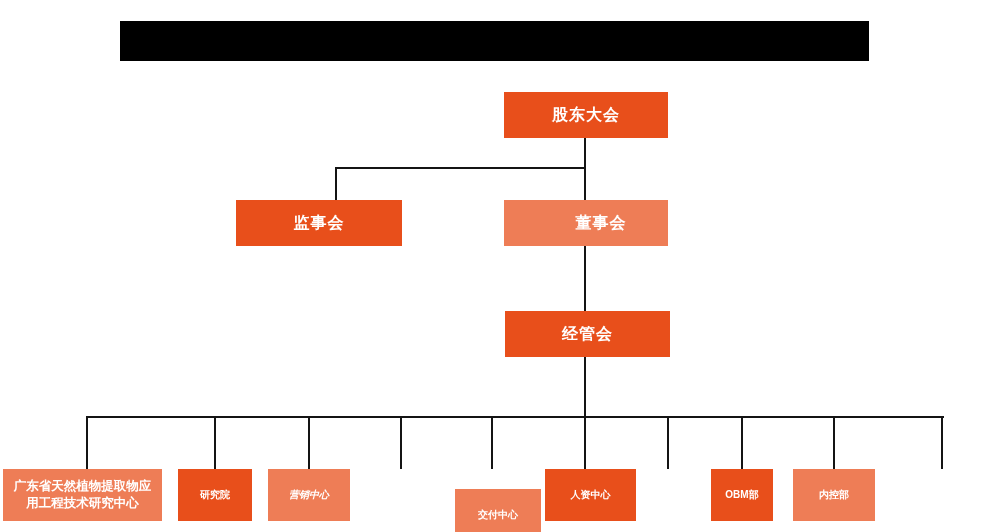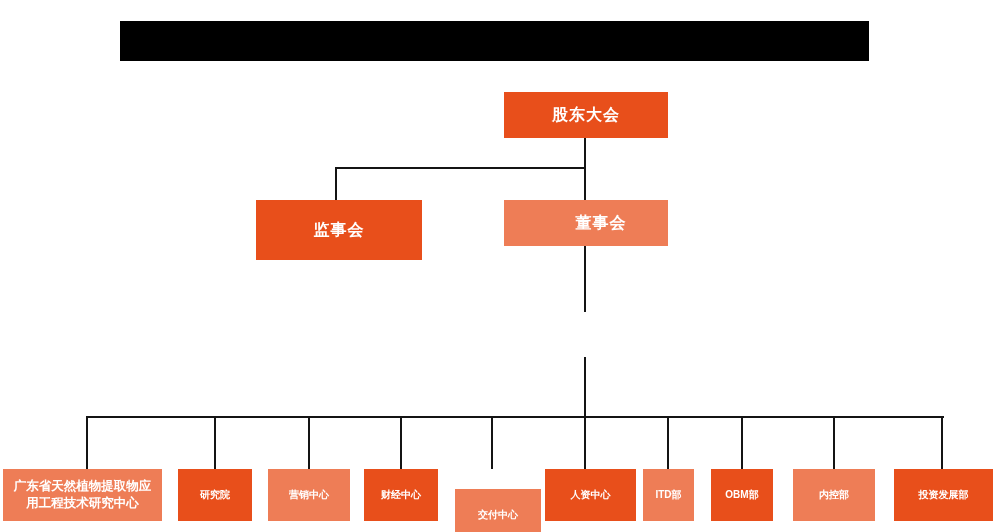--- a/index.html
+++ b/index.html
@@ -64,28 +64,26 @@
   <div class="line" style="left:400px; top:416px; width:2px; height:53px;"></div>
   <div class="line" style="left:491px; top:416px; width:2px; height:53px;"></div>
   <div class="line" style="left:584px; top:416px; width:2px; height:53px;"></div>
   <div class="line" style="left:667px; top:416px; width:2px; height:53px;"></div>
   <div class="line" style="left:741px; top:416px; width:2px; height:53px;"></div>
   <div class="line" style="left:833px; top:416px; width:2px; height:53px;"></div>
   <div class="line" style="left:941px; top:416px; width:2px; height:53px;"></div>
 
   <div class="node dark lvl" style="left:504px; top:92px; width:164px; height:46px;">股东大会</div>
 
-  <div class="node dark lvl" style="left:256px; top:200px; width:166px; height:60px;text-align:center;">监事会</div>
+  <div class="node dark lvl" style="left:236px; top:200px; width:166px; height:46px;text-align:center;">监事会</div>
   <div class="node light lvl" style="left:504px; top:200px; width:164px; height:46px;padding-left:30px;">董事会</div>
 
+  <div class="node dark lvl" style="left:505px; top:311px; width:165px; height:46px;">经管会</div>
 
   <div class="node light dept-small" style="left:3px; top:469px; width:159px; height:52px; font-weight:bold;">广东省天然植物提取物应用工程技术研究中心</div>
   <div class="node dark dept" style="left:178px; top:469px; width:74px; height:52px;">研究院</div>
-  <div class="node light dept" style="left:268px; top:469px; width:82px; height:52px;">营销中心</div>
-  <div class="node dark dept" style="left:364px; top:469px; width:74px; height:52px;">财经中心</div>
+  <div class="node light dept" style="left:268px; top:469px; width:82px; height:52px;font-style:italic;">营销中心</div>
   <div class="node light dept" style="left:455px; top:489px; width:86px; height:52px;">交付中心</div>
   <div class="node dark dept" style="left:545px; top:469px; width:91px; height:52px;">人资中心</div>
-  <div class="node light dept" style="left:643px; top:469px; width:51px; height:52px;">ITD部</div>
   <div class="node dark dept" style="left:711px; top:469px; width:62px; height:52px;">OBM部</div>
   <div class="node light dept" style="left:793px; top:469px; width:82px; height:52px;">内控部</div>
-  <div class="node dark dept" style="left:894px; top:469px; width:99px; height:52px;">投资发展部</div>
 
 </div>
 
 </body></html>

